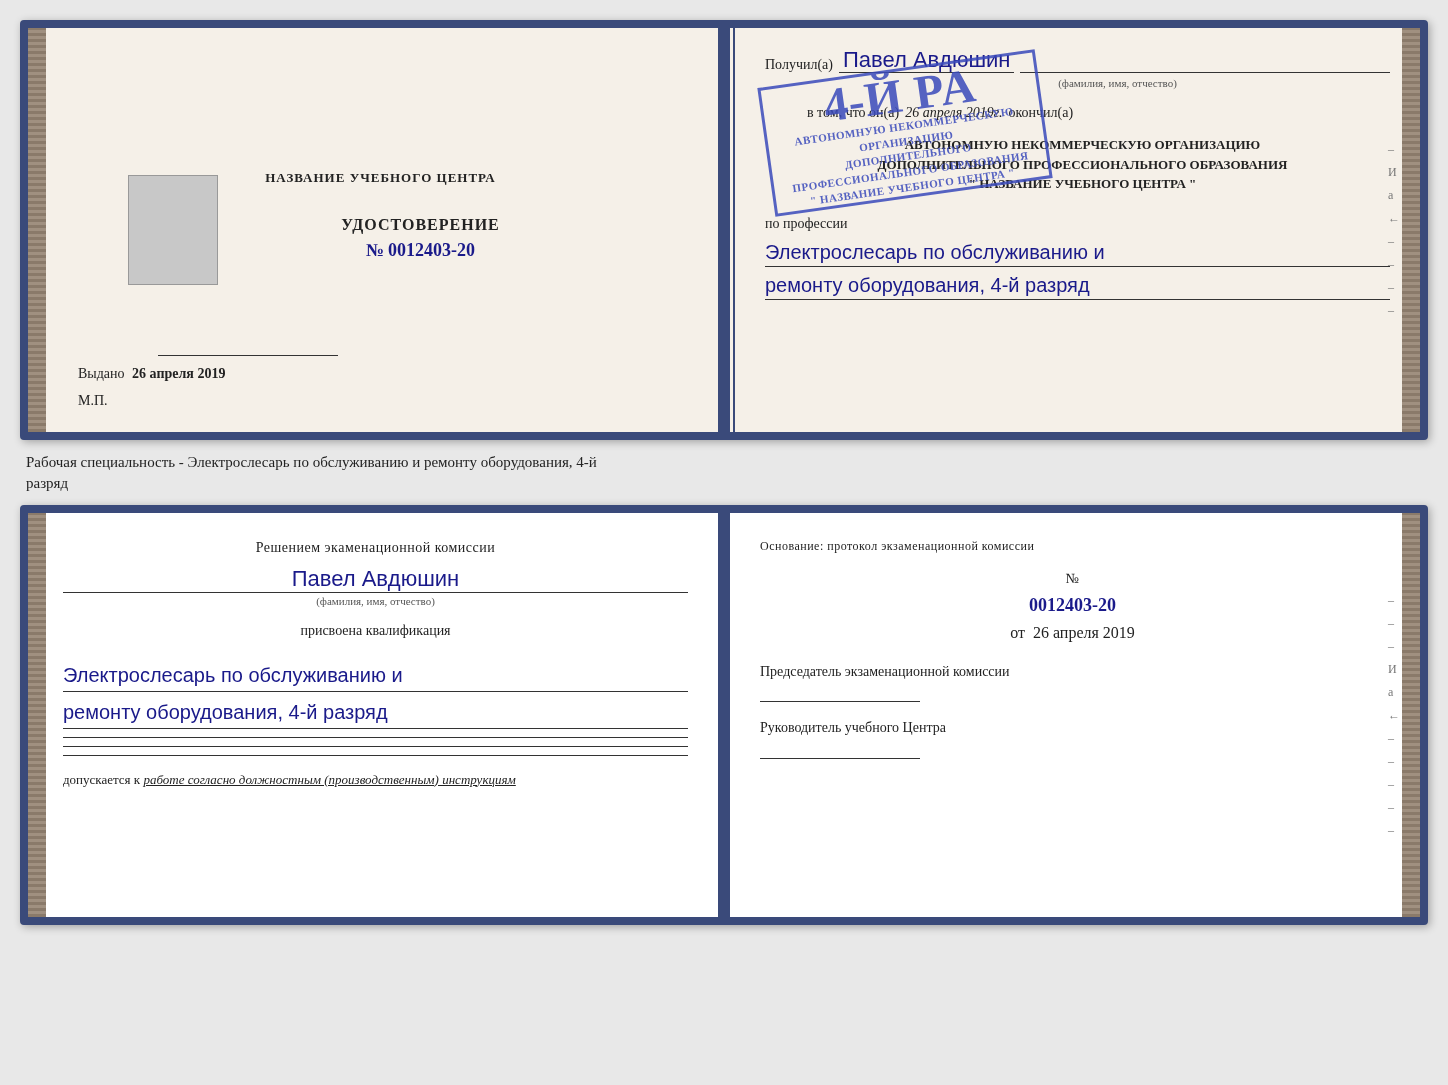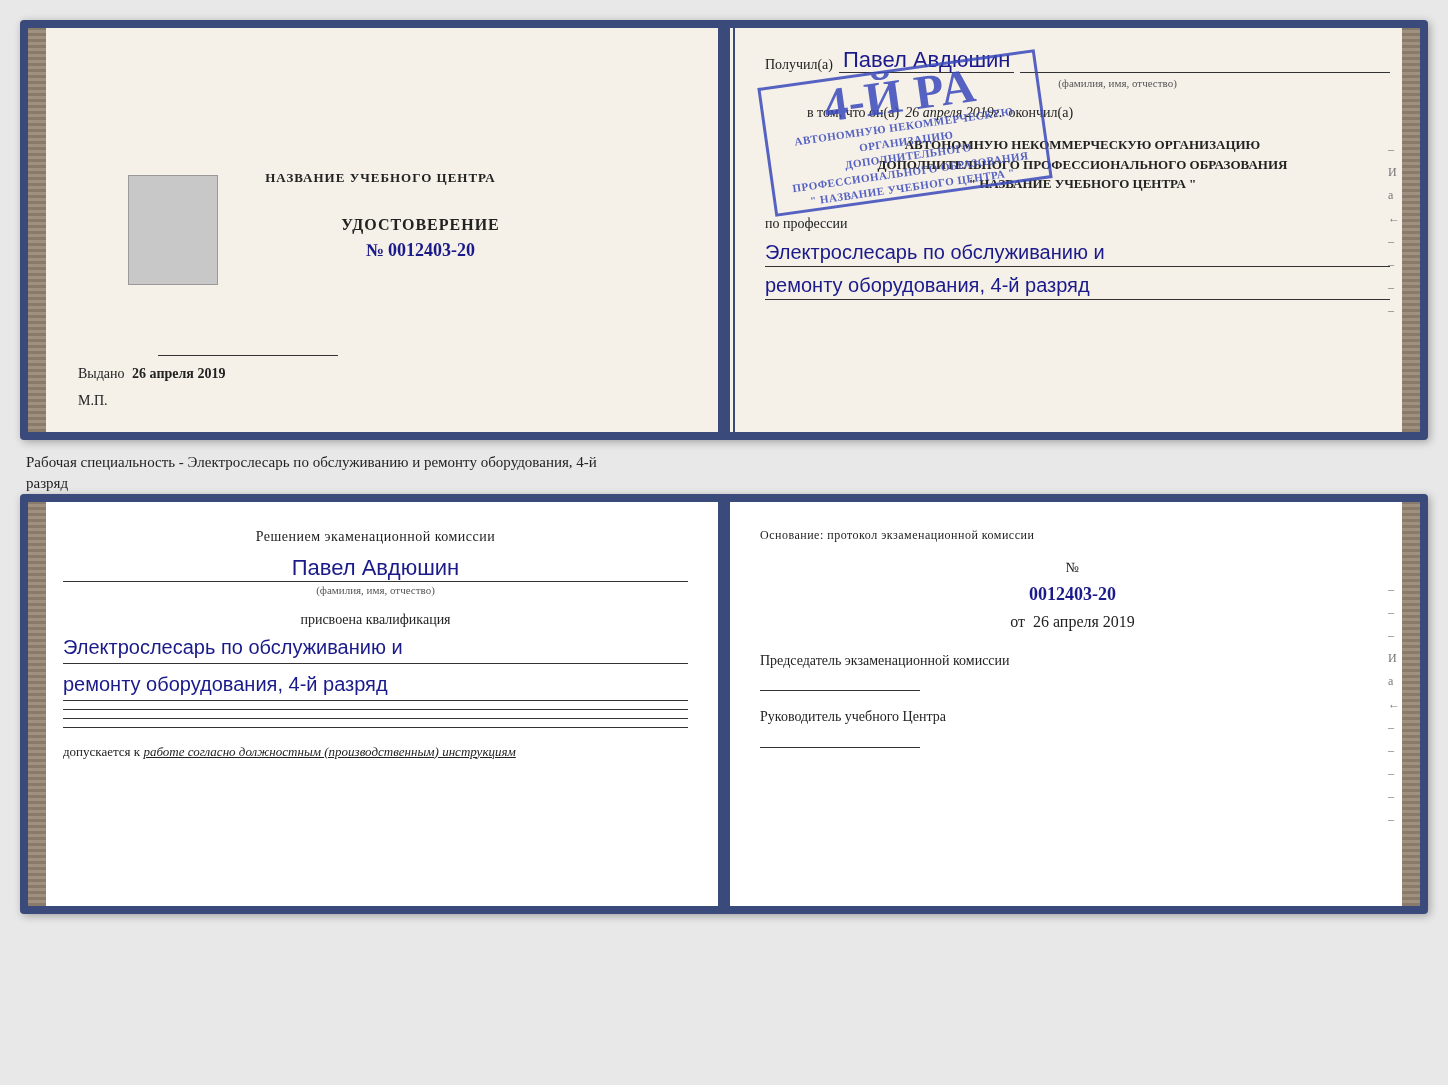--- a/index.html
+++ b/index.html
@@ -248,21 +248,21 @@
       border-bottom: 1px solid #333;
       display: block;
       line-height: 1.4;
       margin-top: 4px;
     }
 
     
     .between-label {
       font-size: 15px;
       color: #222;
-      padding: 8px 0 0 6px;
+      padding: 8px 0 11px 6px;
       line-height: 1.4;
     }
 
     
     .doc-book-bottom {
       background: #ffffff;
       border: 8px solid #3a4a7a;
       border-radius: 4px;
       display: flex;
       width: 100%;
@@ -308,21 +308,21 @@
       color: #555;
       text-align: center;
       display: block;
       margin-bottom: 16px;
     }
 
     .assigned-text {
       font-size: 14px;
       text-align: center;
       color: #222;
-      margin-bottom: 3px;
+      margin-bottom: 20px;
     }
 
     .handwritten-qual {
       font-family: 'Brush Script MT', cursive, 'Comic Sans MS', sans-serif;
       font-size: 20px;
       color: #1a1a8a;
       display: block;
       border-bottom: 1px solid #333;
       line-height: 1.6;
       margin-bottom: 4px;

